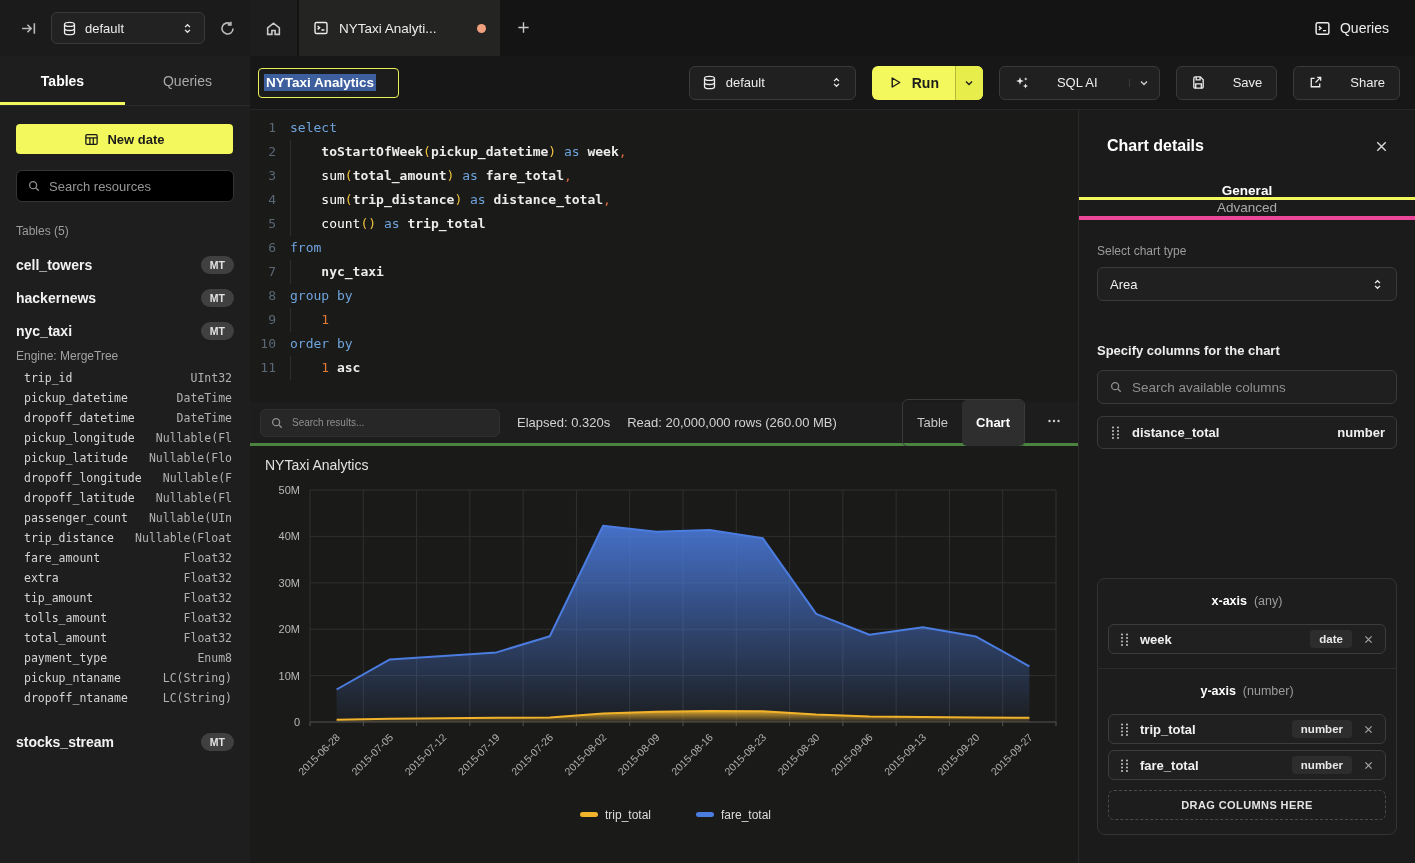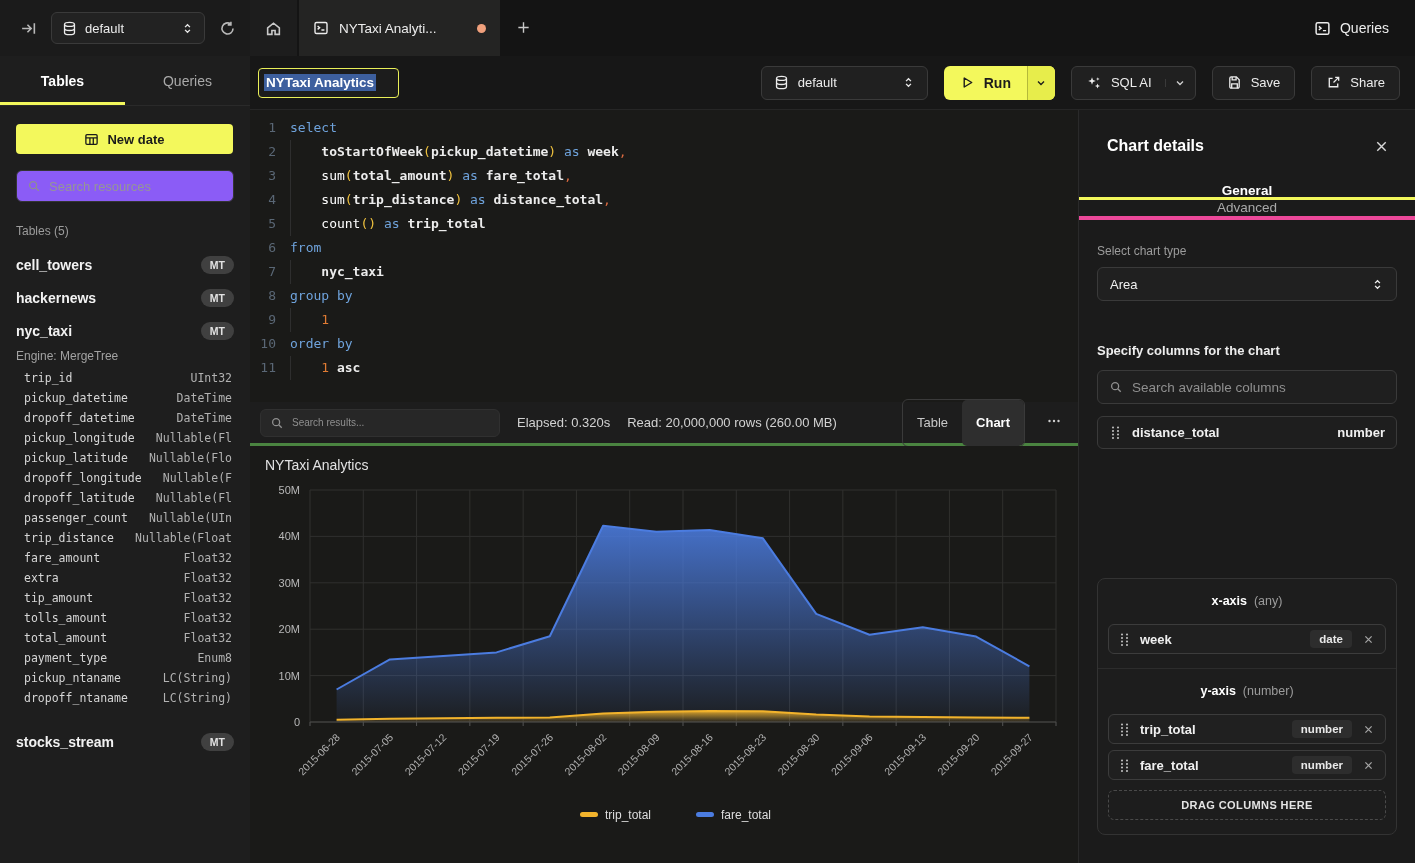--- a/index.html
+++ b/index.html
@@ -21,21 +21,21 @@
   .topbar-spacer { flex:1; }
   .queries-btn { background:none; border:none; color:#ececec; font-size:14px; display:flex; align-items:center; gap:9px; padding:0 26px 0 12px; cursor:pointer; }
 
   
   .sidebar { position:absolute; left:0; top:56px; width:250px; bottom:0; background:#1e1e1e; overflow:hidden; }
   .side-tabs { height:50px; display:flex; border-bottom:1px solid #2a2a2a; }
   .side-tab { flex:1; display:flex; align-items:center; justify-content:center; font-size:14px; color:#a9a9a9; position:relative; cursor:pointer; }
   .side-tab.active { color:#ffffff; font-weight:700; }
   .side-tab.active::after { content:""; position:absolute; left:0; right:0; bottom:0; height:3px; background:#f3f85c; }
   .new-table { margin:18px 16px 0; width:217px; height:30px; background:#f3f85c; color:#1b1b1b; font-weight:700; font-size:13px; border:none; border-radius:4px; display:flex; align-items:center; justify-content:center; gap:8px; cursor:pointer; }
-  .search-box { margin:16px 16px 0; height:32px; background:#8b5cf6; border:1px solid #343434; border-radius:6px; display:flex; align-items:center; gap:8px; padding:0 10px; color:#8f8f8f; }
+  .search-box { margin:16px 16px 0; height:32px; background:#000000; border:1px solid #343434; border-radius:6px; display:flex; align-items:center; gap:8px; padding:0 10px; color:#8f8f8f; }
   .search-box input { flex:1; background:none; border:none; outline:none; color:#e6e6e6; font-size:13px; font-family:"Liberation Sans",sans-serif; }
   .search-box input::placeholder { color:#969696; }
   .section-label { margin:22px 16px 0; font-size:12px; color:#9c9c9c; }
   #tables-list { margin-top:10px; }
   .table-row { height:33px; display:flex; align-items:center; padding:0 16px; cursor:pointer; }
   .table-row .tname { font-size:14px; font-weight:600; color:#f2f2f2; }
   .mt-badge { margin-left:auto; background:#404040; color:#e2e2e2; font-size:10.5px; font-weight:700; border-radius:9px; padding:3px 9px; }
   .engine-row { padding:2px 16px 8px; font-size:12px; color:#a2a2a2; }
   .col-row { height:20px; display:flex; justify-content:space-between; padding:0 18px 0 24px; font-family:"DejaVu Sans Mono", monospace; font-size:11.5px; white-space:nowrap; overflow:hidden; }
   .col-row .cn { color:#d6d6d6; }
@@ -45,21 +45,21 @@
   
   .main-header { position:absolute; left:250px; top:56px; right:0; height:54px; background:#171717; border-bottom:1px solid #262626; display:flex; align-items:center; padding:0 15px 0 8px; }
   .title-input { width:141px; height:30px; border:1.5px solid #e9ef58; border-radius:4px; background:#1c1c1c; display:flex; align-items:center; padding:0 5px; font-size:13.5px; font-weight:700; overflow:hidden; cursor:text; }
   .title-input .sel { background:#3d5f9e; color:#fff; padding:1px 2px; white-space:nowrap; }
   .hdr-right { margin-left:auto; display:flex; align-items:center; gap:16px; }
   .hdr-db { width:167px; height:34px; background:#202020; border:1px solid #3a3a3a; border-radius:6px; display:flex; align-items:center; gap:9px; padding:0 12px; font-size:13px; color:#ececec; cursor:pointer; }
   .hdr-db .grow { flex:1; text-align:left; }
   .run-btn { height:34px; display:flex; border-radius:6px; overflow:hidden; border:none; padding:0; cursor:pointer; background:#f3f85c; }
   .run-main { display:flex; align-items:center; gap:9px; padding:0 16px; color:#1c1c1c; font-size:14px; font-weight:700; }
   .run-caret { width:28px; display:flex; align-items:center; justify-content:center; background:#e7ed4b; border-left:1px solid rgba(0,0,0,.22); color:#1c1c1c; }
-  .ghost-btn { height:34px; background:#202020; border:1px solid #3a3a3a; border-radius:6px; color:#ececec; font-size:13px; display:flex; align-items:center; gap:9px; padding:12px 14px; cursor:pointer; }
+  .ghost-btn { height:34px; background:#202020; border:1px solid #3a3a3a; border-radius:6px; color:#ececec; font-size:13px; display:flex; align-items:center; gap:27px; padding:12px 14px; cursor:pointer; }
   .sqlai-btn { padding-right:0; }
   .sqlai-caret { align-self:stretch; width:30px; display:flex; align-items:center; justify-content:center; border-left:1px solid #3a3a3a; margin-left:4px; color:#cfcfcf; }
 
   
   .editor { position:absolute; left:250px; top:110px; width:828px; height:292px; background:#1a1a18; padding-top:6px; font-family:"DejaVu Sans Mono", monospace; font-size:13px; }
   .code-line { display:flex; height:24px; line-height:24px; }
   .gutter { width:26px; text-align:right; color:#5a6775; flex:none; }
   .code-text { margin-left:14px; white-space:pre; position:relative; }
   .code-text.g::before { content:""; position:absolute; left:0; top:0; bottom:0; border-left:1px solid #2e2e2e; }
   .c-kw { color:#6fa3dc; }

